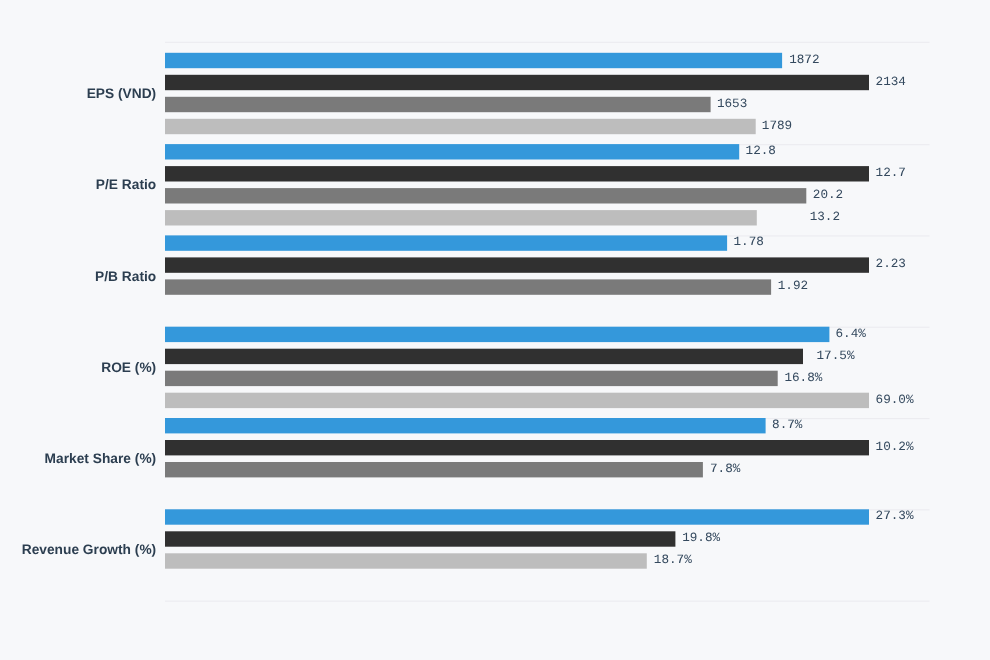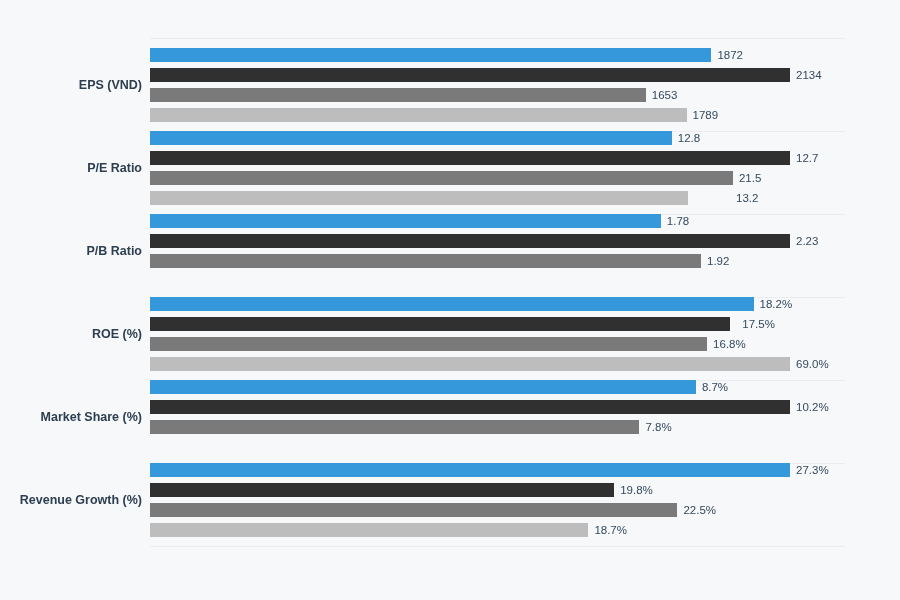--- a/index.html
+++ b/index.html
@@ -45,20 +45,21 @@
     color: #2c3e50;
     line-height: 1;
     white-space: nowrap;
   }
 
   .bars {
     position: absolute;
     left: 150px;
     top: 0;
     width: 750px;
+    font-family: Liberation Mono, monospace;
   }
 
   .bar-row {
     position: relative;
     height: 14px;
     margin-bottom: 6px;
   }
 
   .bar {
     position: absolute;
@@ -124,21 +125,21 @@
           <div class="bar-row">
             <div class="bar series-0" style="width: 521.783px; background: rgb(52, 152, 219);"></div>
             <div class="bar-value" style="left: 521.783px;">12.8</div>
           </div>
           <div class="bar-row">
             <div class="bar series-1" style="width: 640px; background: rgb(48, 48, 48);"></div>
             <div class="bar-value" style="left: 640px;">12.7</div>
           </div>
           <div class="bar-row">
             <div class="bar series-2" style="width: 582.93px; background: rgb(122, 122, 122);"></div>
-            <div class="bar-value" style="left: 582.93px;">21.5</div>
+            <div class="bar-value" style="left: 582.93px;">20.2</div>
           </div>
           <div class="bar-row">
             <div class="bar series-3" style="width: 538.089px; background: rgb(189, 189, 189);"></div>
             <div class="bar-value" style="left: 538.089px; padding-left: 48px;">13.2</div>
           </div>
         </div>
       </div>
       <div class="group-separator" style="top: 214px;"></div>
       <div class="group" style="top: 214px;">
         <div class="group-label" style="top: 31px;">P/B Ratio</div>
@@ -156,21 +157,21 @@
             <div class="bar-value" style="left: 551.031px;">1.92</div>
           </div>
         </div>
       </div>
       <div class="group-separator" style="top: 297px;"></div>
       <div class="group" style="top: 297px;">
         <div class="group-label" style="top: 31px;">ROE (%)</div>
         <div class="bars">
           <div class="bar-row">
             <div class="bar series-0" style="width: 603.523px; background: rgb(52, 152, 219);"></div>
-            <div class="bar-value" style="left: 603.523px;">18.2%</div>
+            <div class="bar-value" style="left: 603.523px;">6.4%</div>
           </div>
           <div class="bar-row">
             <div class="bar series-1" style="width: 580.311px; background: rgb(48, 48, 48);"></div>
             <div class="bar-value" style="left: 580.311px; padding-left: 12px;">17.5%</div>
           </div>
           <div class="bar-row">
             <div class="bar series-2" style="width: 557.098px; background: rgb(122, 122, 122);"></div>
             <div class="bar-value" style="left: 557.098px;">16.8%</div>
           </div>
           <div class="bar-row">
@@ -201,24 +202,20 @@
       <div class="group" style="top: 463px;">
         <div class="group-label" style="top: 31px;">Revenue Growth (%)</div>
         <div class="bars">
           <div class="bar-row">
             <div class="bar series-0" style="width: 640px; background: rgb(52, 152, 219);"></div>
             <div class="bar-value" style="left: 640px;">27.3%</div>
           </div>
           <div class="bar-row">
             <div class="bar series-1" style="width: 464.176px; background: rgb(48, 48, 48);"></div>
             <div class="bar-value" style="left: 464.176px;">19.8%</div>
-          </div>
-          <div class="bar-row">
-            <div class="bar series-2" style="width: 527.473px; background: rgb(122, 122, 122);"></div>
-            <div class="bar-value" style="left: 527.473px;">22.5%</div>
           </div>
           <div class="bar-row">
             <div class="bar series-3" style="width: 438.388px; background: rgb(189, 189, 189);"></div>
             <div class="bar-value" style="left: 438.388px;">18.7%</div>
           </div>
         </div>
       </div>
       <div class="group-separator" style="top: 546px;"></div>
       <div class="group-separator" style="top: 38px;"></div>
     </div>

